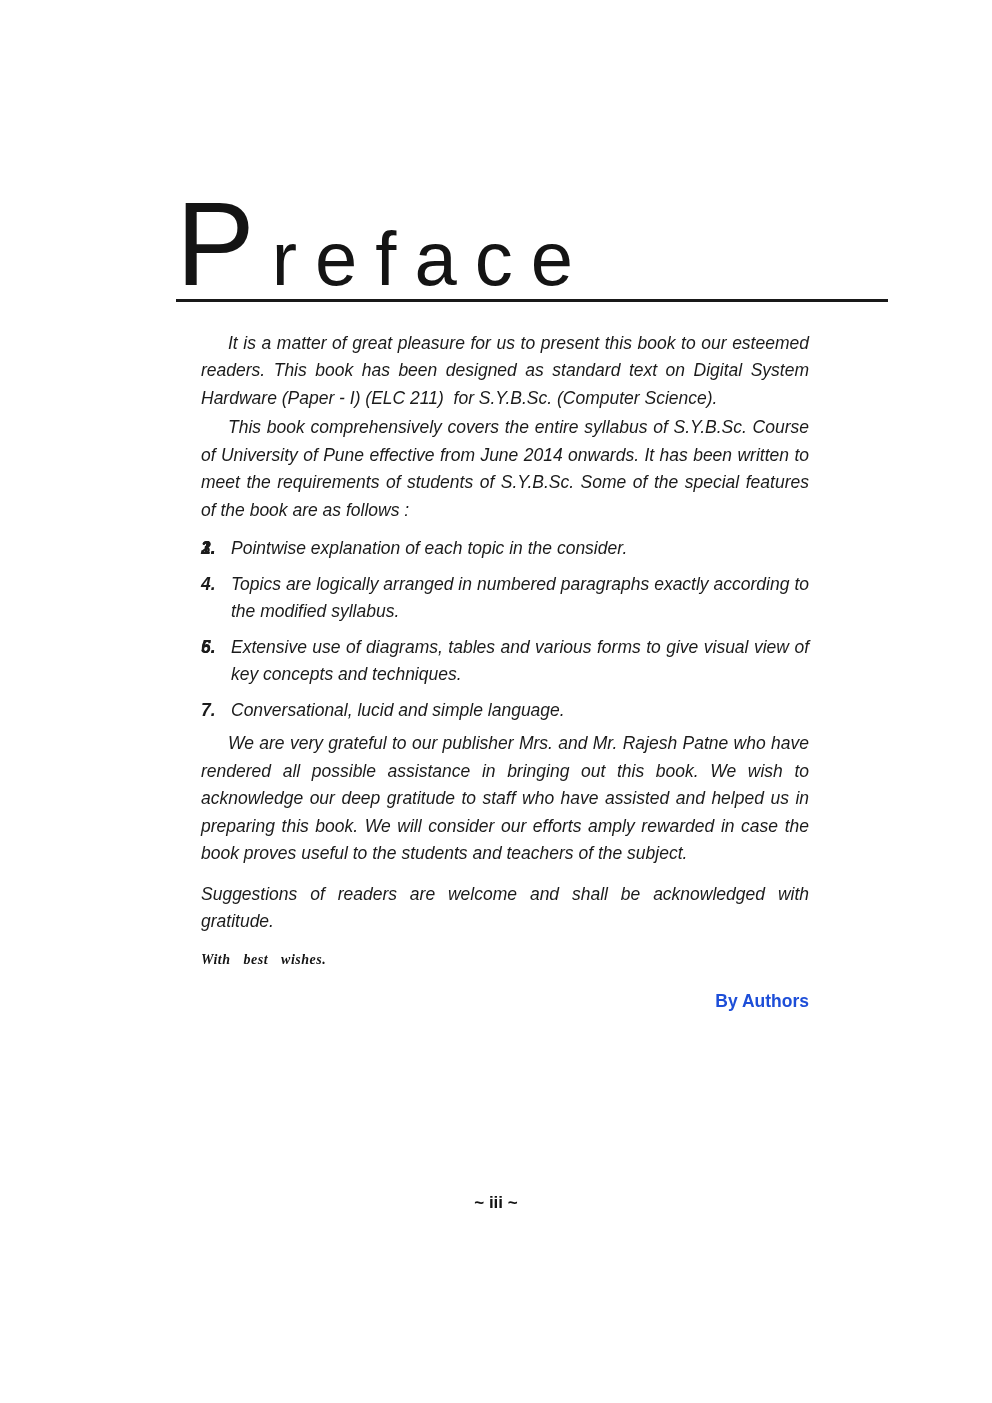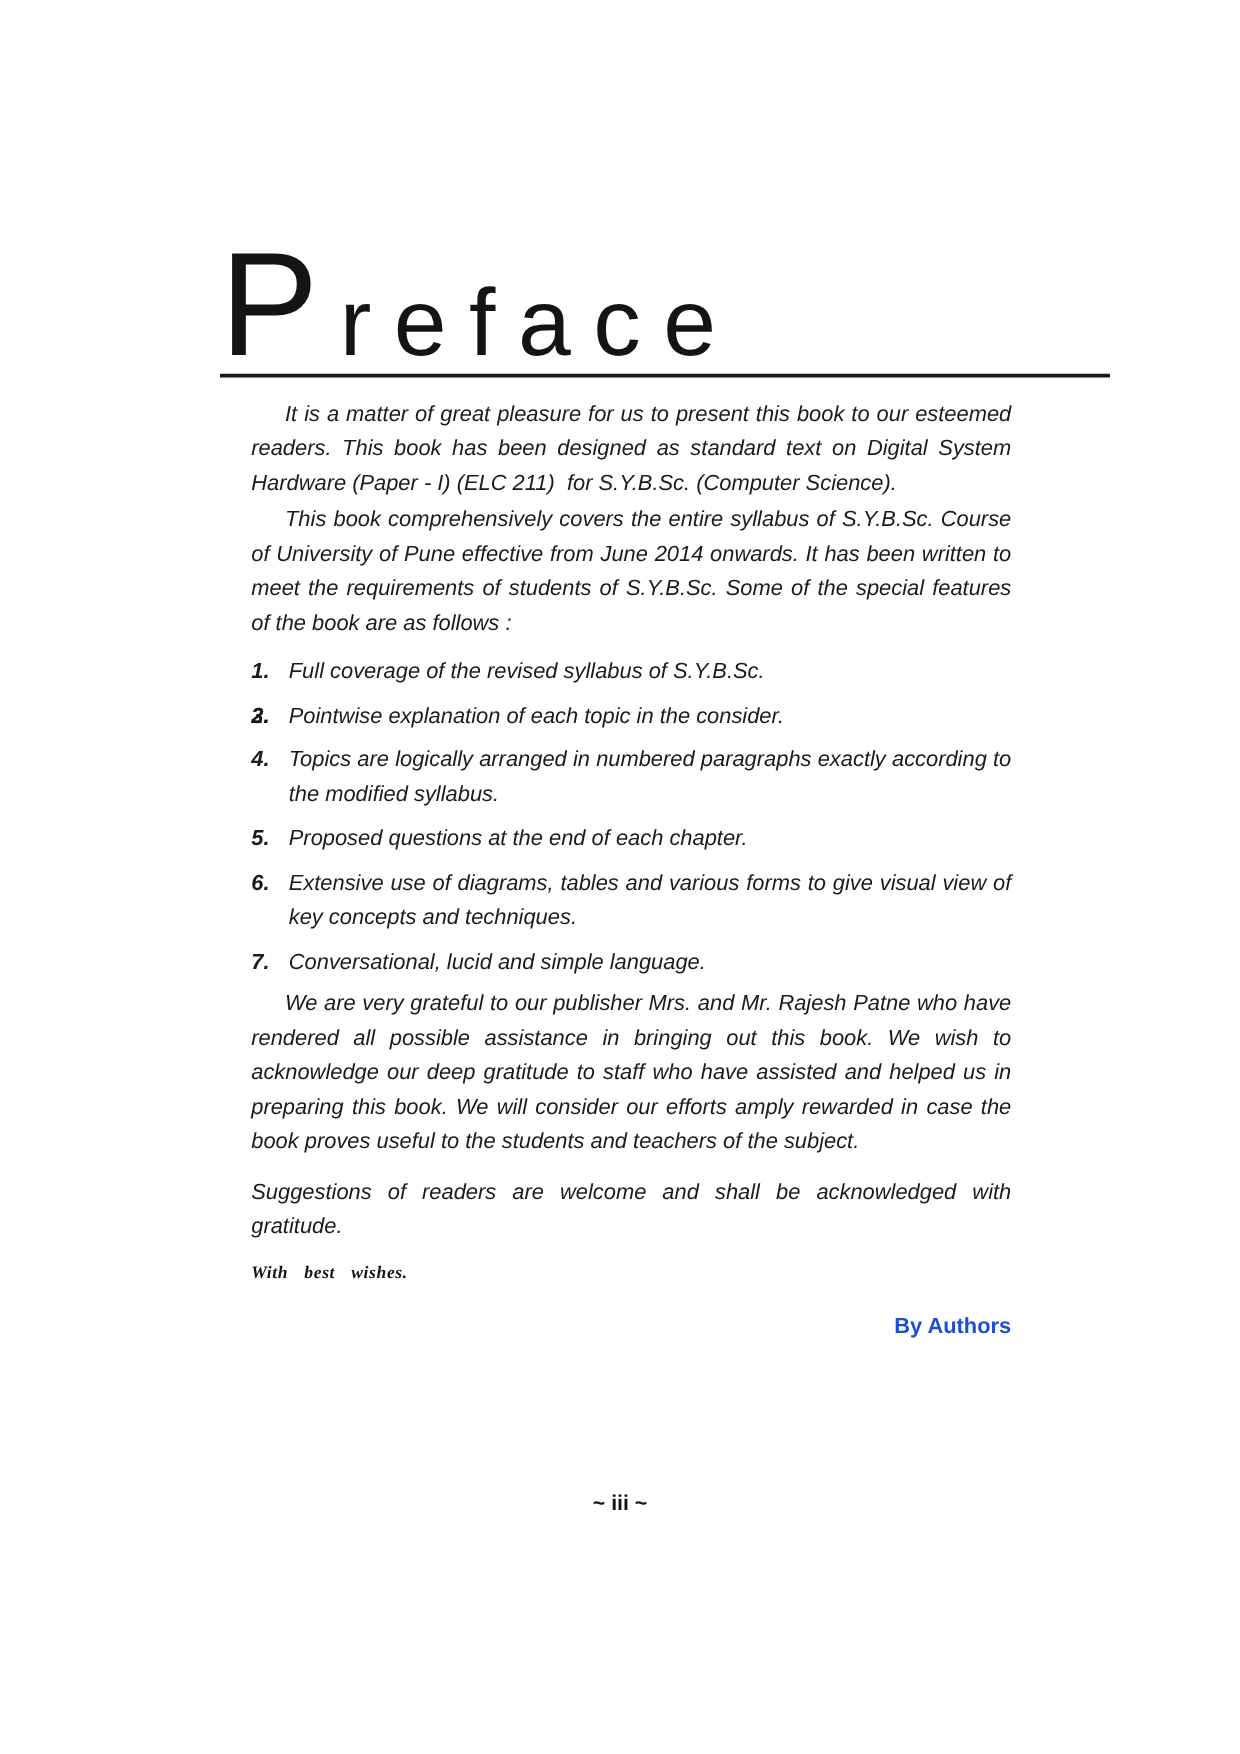--- a/index.html
+++ b/index.html
@@ -37,21 +37,21 @@
   
   .bt {
     font-style: italic;
     font-size: 17.5px;
     line-height: 27.5px;
     text-align: justify;
     margin: 0;
     color: #1b1b1b;
   }
   .indent { text-indent: 27px; }
-  .p1 { margin-top: 16px; font-style: italic; }
+  .p1 { margin-top: 28px; font-style: italic; }
   .p2 { margin-top: 2px; }
   .features {
     list-style: none;
     margin: 11px 0 0 0;
     padding: 0;
   }
   .features li {
     position: relative;
     padding-left: 30px;
     margin-top: 8px;
@@ -106,36 +106,34 @@
     <h1><span>P</span><span class="title-rest">reface</span></h1>
   </div>
 
   <p class="bt indent p1">It is a matter of great pleasure for us to present this book to our esteemed readers. This book has been designed as standard text on Digital System Hardware (Paper - I) (ELC 211)&nbsp; for S.Y.B.Sc. (Computer Science).</p>
 
   <p class="bt indent p2">This book comprehensively covers the entire syllabus of S.Y.B.Sc. Course of University of Pune effective from June 2014 onwards. It has been written to meet the requirements of students of S.Y.B.Sc. Some of the special features of the book are as follows :</p>
 
   <ol class="features">
     <li class="bt">
       <span class="num">1.</span>
-      <span>Full coverage of the revised syllabus of S.Y.B.Sc.</span>
     </li>
     <li class="bt">
       <span class="num">2.</span>
     </li>
     <li class="bt">
       <span class="num">3.</span>
       <span>Pointwise explanation of each topic in the consider.</span>
     </li>
     <li class="bt">
       <span class="num">4.</span>
       <span>Topics are logically arranged in numbered paragraphs exactly according to the modified syllabus.</span>
     </li>
     <li class="bt">
       <span class="num">5.</span>
-      <span>Proposed questions at the end of each chapter.</span>
     </li>
     <li class="bt">
       <span class="num">6.</span>
       <span>Extensive use of diagrams, tables and various forms to give visual view of key concepts and techniques.</span>
     </li>
     <li class="bt">
       <span class="num">7.</span>
       <span>Conversational, lucid and simple language.</span>
     </li>
   </ol>

